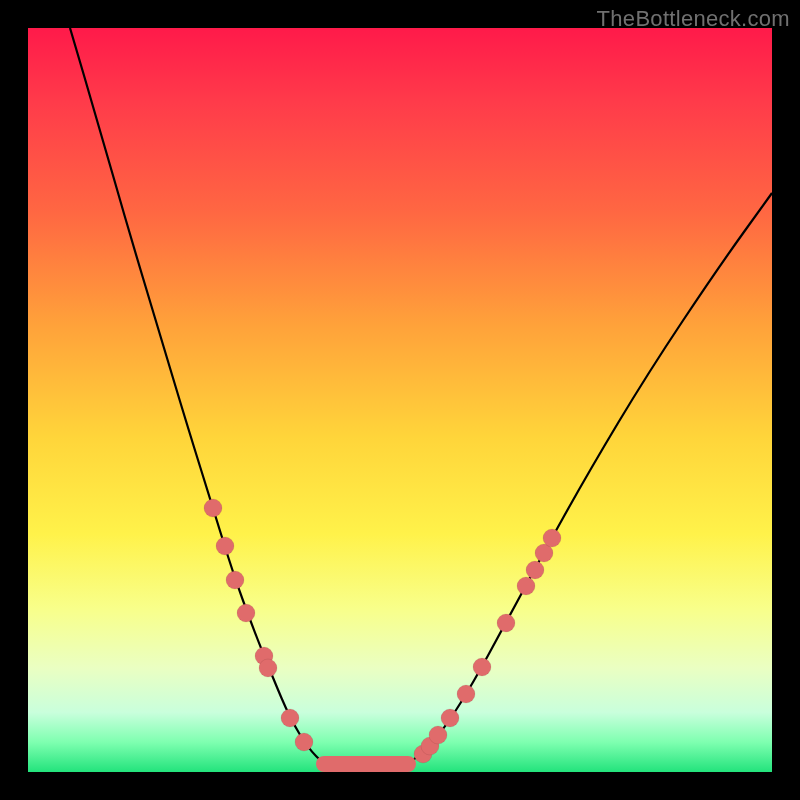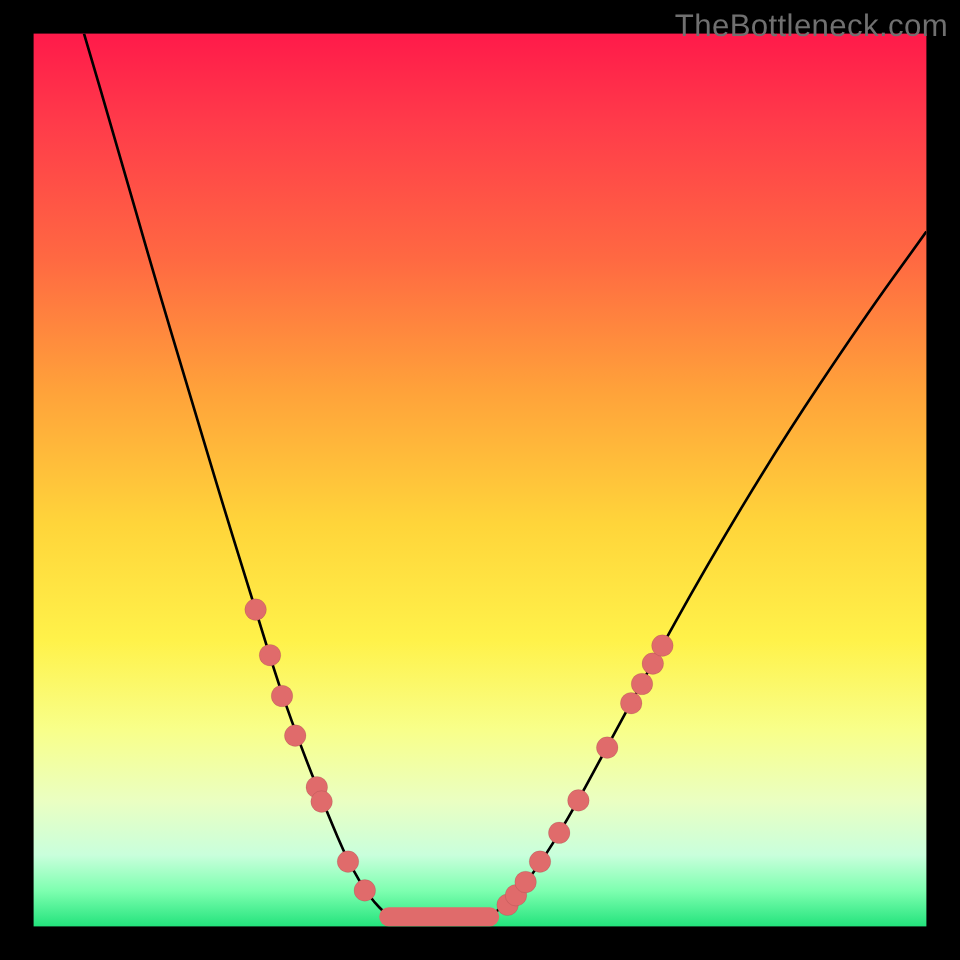--- a/index.html
+++ b/index.html
@@ -28,21 +28,21 @@
       #eaffc2 86%,
       #c9ffdc 92%,
       #7effb0 96%,
       #23e37c 100%);
   }
   .watermark {
     position: absolute;
     top: 6px;
     right: 10px;
     color: #707070;
-    font-size: 26px;
+    font-size: 22px;
     font-weight: 500;
     letter-spacing: 0.3px;
     font-family: Arial, Helvetica, sans-serif;
     z-index: 5;
   }
   svg.curves {
     position: absolute;
     left: 0;
     top: 0;
     width: 744px;

